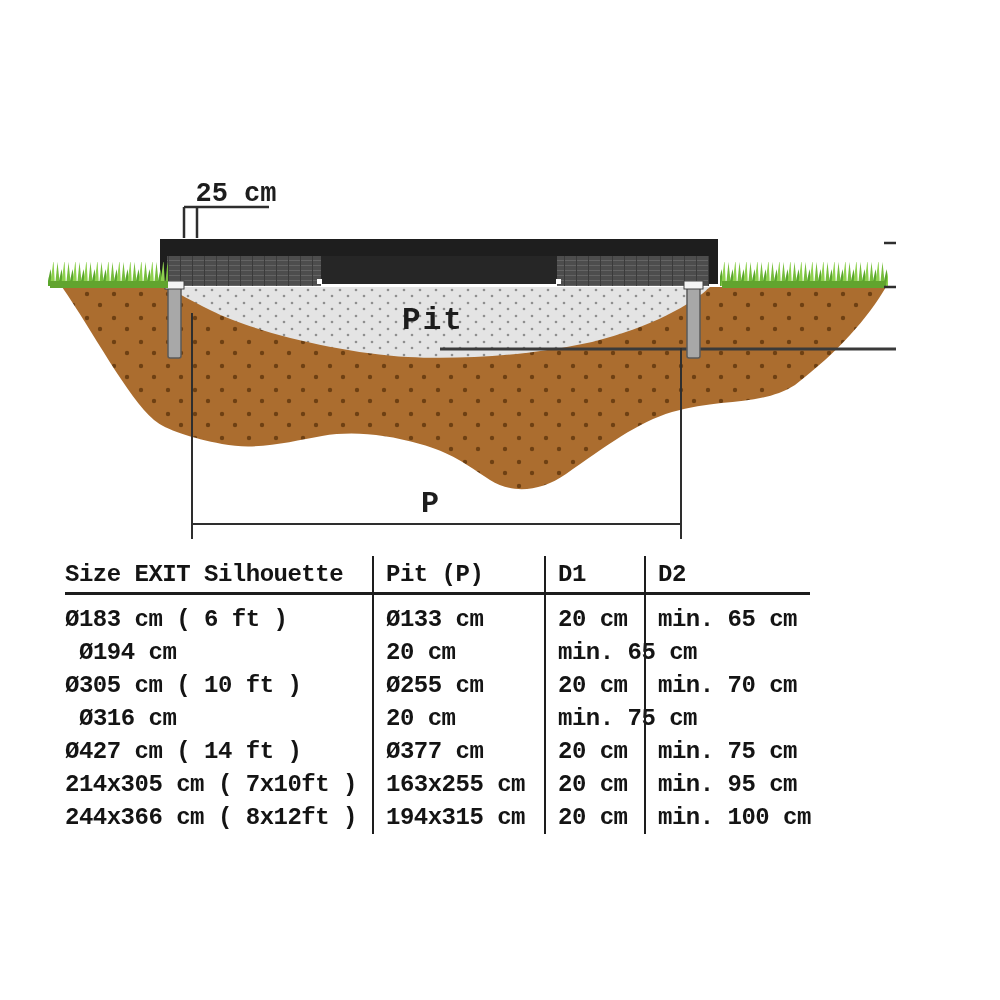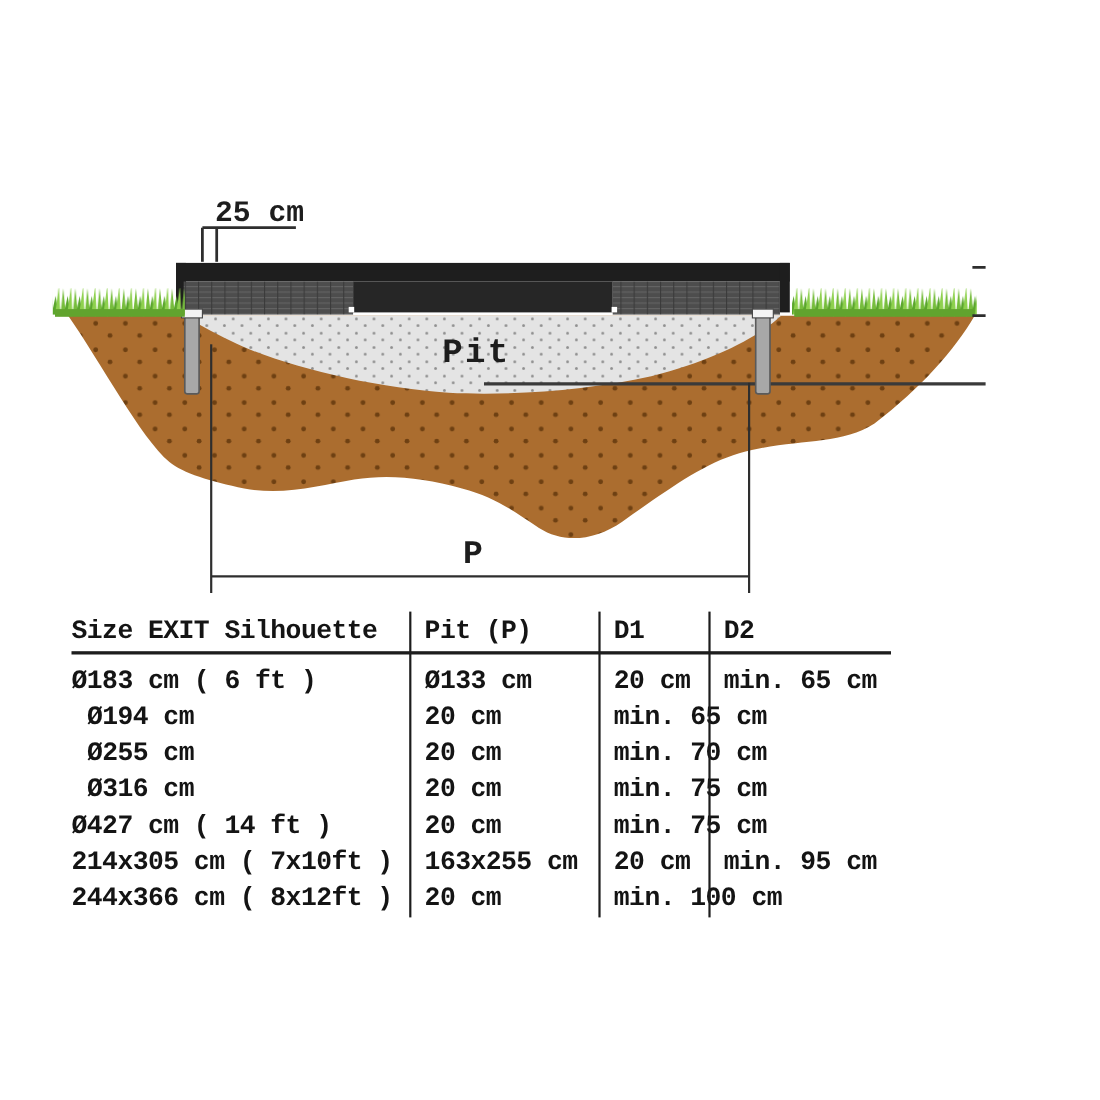--- a/index.html
+++ b/index.html
@@ -153,40 +153,43 @@
         <div class="cell c2">Ø133 cm</div>
         <div class="cell c3">20 cm</div>
         <div class="cell c4">min. 65 cm</div>
       </div>
       <div class="t-row">
         <div class="cell c2">Ø194 cm</div>
         <div class="cell c3">20 cm</div>
         <div class="cell c4">min. 65 cm</div>
       </div>
       <div class="t-row">
+        <div class="cell c1">Ø305 cm ( 10 ft )</div>
         <div class="cell c2">Ø255 cm</div>
         <div class="cell c3">20 cm</div>
         <div class="cell c4">min. 70 cm</div>
       </div>
       <div class="t-row">
         <div class="cell c2">Ø316 cm</div>
         <div class="cell c3">20 cm</div>
         <div class="cell c4">min. 75 cm</div>
       </div>
       <div class="t-row">
         <div class="cell c1">Ø427 cm ( 14 ft )</div>
+        <div class="cell c2">Ø377 cm</div>
         <div class="cell c3">20 cm</div>
         <div class="cell c4">min. 75 cm</div>
       </div>
       <div class="t-row">
         <div class="cell c1">214x305 cm ( 7x10ft )</div>
         <div class="cell c2">163x255 cm</div>
         <div class="cell c3">20 cm</div>
         <div class="cell c4">min. 95 cm</div>
       </div>
       <div class="t-row">
         <div class="cell c1">244x366 cm ( 8x12ft )</div>
+        <div class="cell c2">194x315 cm</div>
         <div class="cell c3">20 cm</div>
         <div class="cell c4">min. 100 cm</div>
       </div>
     </div>
   </div>
 </div>
 
 </body></html>

